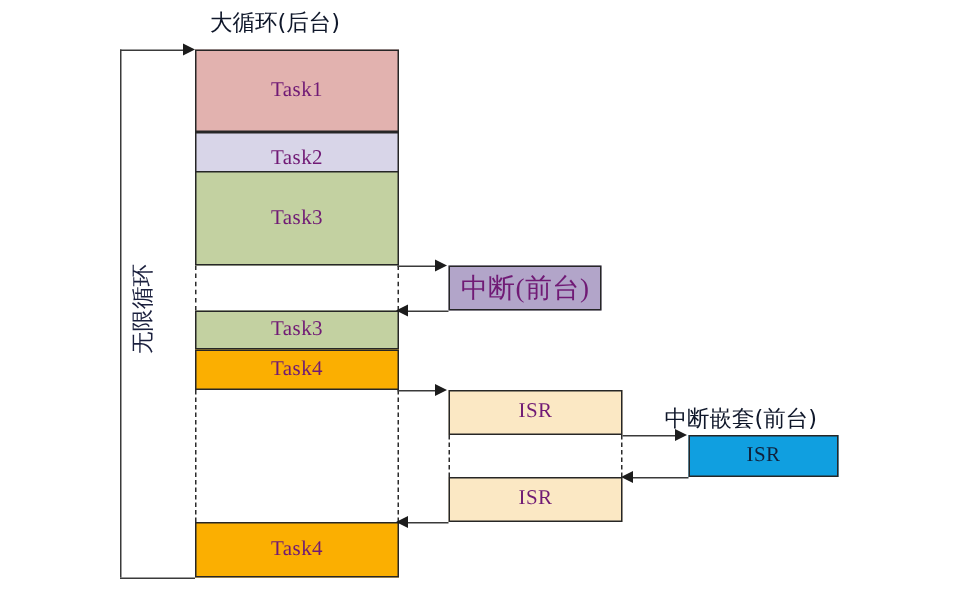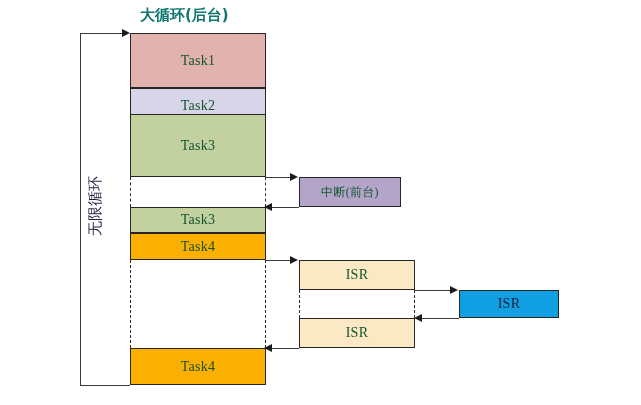--- a/index.html
+++ b/index.html
@@ -11,32 +11,31 @@
   #stage{position:absolute;left:0;top:0;width:641px;height:405px;}
 
   
   .box{
     position:absolute;
     box-sizing:border-box;
     border:1.4px solid #262626;
     display:flex;align-items:center;justify-content:center;
     font-size:14px;
     letter-spacing:.3px;
-    color:#14532d;
+    color:#701a75;
     white-space:nowrap;
   }
 
   
   .label{
     position:absolute;
     font-size:15.5px;
-    color:#0f766e;
+    color:#0f172a;
     white-space:nowrap;
     font-family:"DejaVu Sans","Liberation Sans",sans-serif;
-    font-weight:bold;
   }
   .label-cjk{
     font-family:"DejaVu Sans","Liberation Sans",sans-serif;
     font-size:15px;
   }
 
   
   .hline{position:absolute;height:0;border-top:1.3px solid #3a3a3a;}
   .vline{position:absolute;width:0;border-left:1.3px solid #3a3a3a;}
   .dashed{position:absolute;width:0;border-left:1.5px dashed #2b2b2b;}
@@ -106,38 +105,39 @@
 
   <div class="box" style="left:130px;top:207px;width:136px;height:26px;background:#c3d1a1;">Task3</div>
 
   <div class="box" style="left:130px;top:233px;width:136px;height:27px;background:#fbaf01;">Task4</div>
 
   <div class="box" style="left:130px;top:348px;width:136px;height:37px;background:#fbaf01;">Task4</div>
 
   <div class="hline" style="left:265px;top:177px;width:26px;"></div>
   <div class="arrow-r" style="left:290px;top:172.5px;"></div>
 
-  <div class="box" style="left:299px;top:177px;width:102px;height:30px;background:#b2a5c9;font-size:12px;">中断(前台)</div>
+  <div class="box" style="left:299px;top:177px;width:102px;height:30px;background:#b2a5c9;font-size:18px;">中断(前台)</div>
 
   <div class="hline" style="left:272px;top:207px;width:27px;"></div>
   <div class="arrow-l" style="left:264px;top:202.5px;"></div>
 
   <div class="hline" style="left:265px;top:260px;width:26px;"></div>
   <div class="arrow-r" style="left:290px;top:255.5px;"></div>
 
   <div class="box" style="left:299px;top:260px;width:116px;height:30px;background:#fbe8c4;">ISR</div>
 
   <div class="dashed" style="left:299px;top:290px;height:28px;"></div>
   <div class="dashed" style="left:414px;top:290px;height:28px;"></div>
 
   <div class="box" style="left:299px;top:318px;width:116px;height:30px;background:#fbe8c4;">ISR</div>
 
   <div class="hline" style="left:272px;top:348px;width:27px;"></div>
   <div class="arrow-l" style="left:264px;top:343.5px;"></div>
 
+  <div class="label label-cjk" style="left:443px;top:270px;">中断嵌套(前台)</div>
 
   <div class="hline" style="left:415px;top:290px;width:36px;"></div>
   <div class="arrow-r" style="left:450px;top:285.5px;"></div>
 
   <div class="box" style="left:459px;top:290px;width:100px;height:28px;background:#109fe0;color:#10203a;">ISR</div>
 
   <div class="hline" style="left:422px;top:318px;width:37px;"></div>
   <div class="arrow-l" style="left:414px;top:313.5px;"></div>
 
   <div class="caption" style="left:235px;top:396px;"></div>

